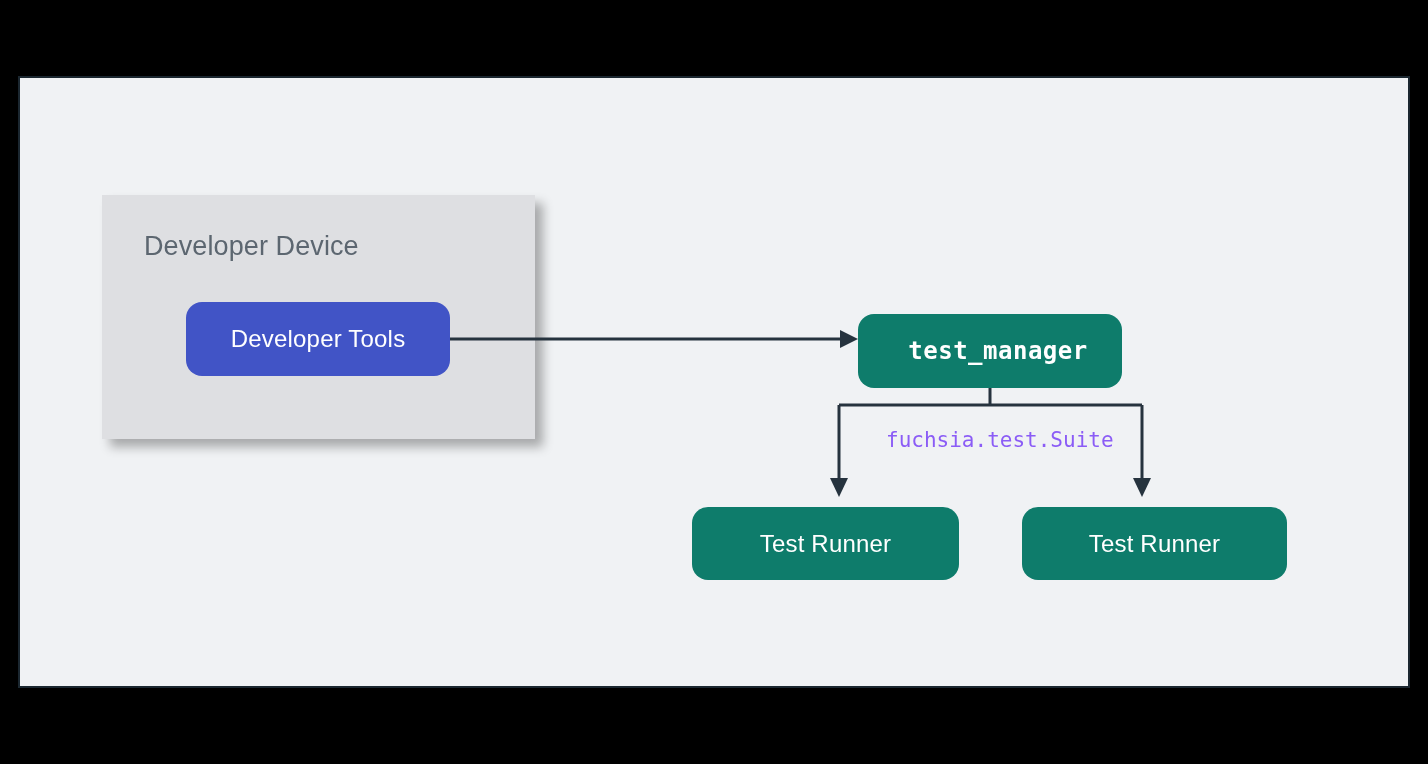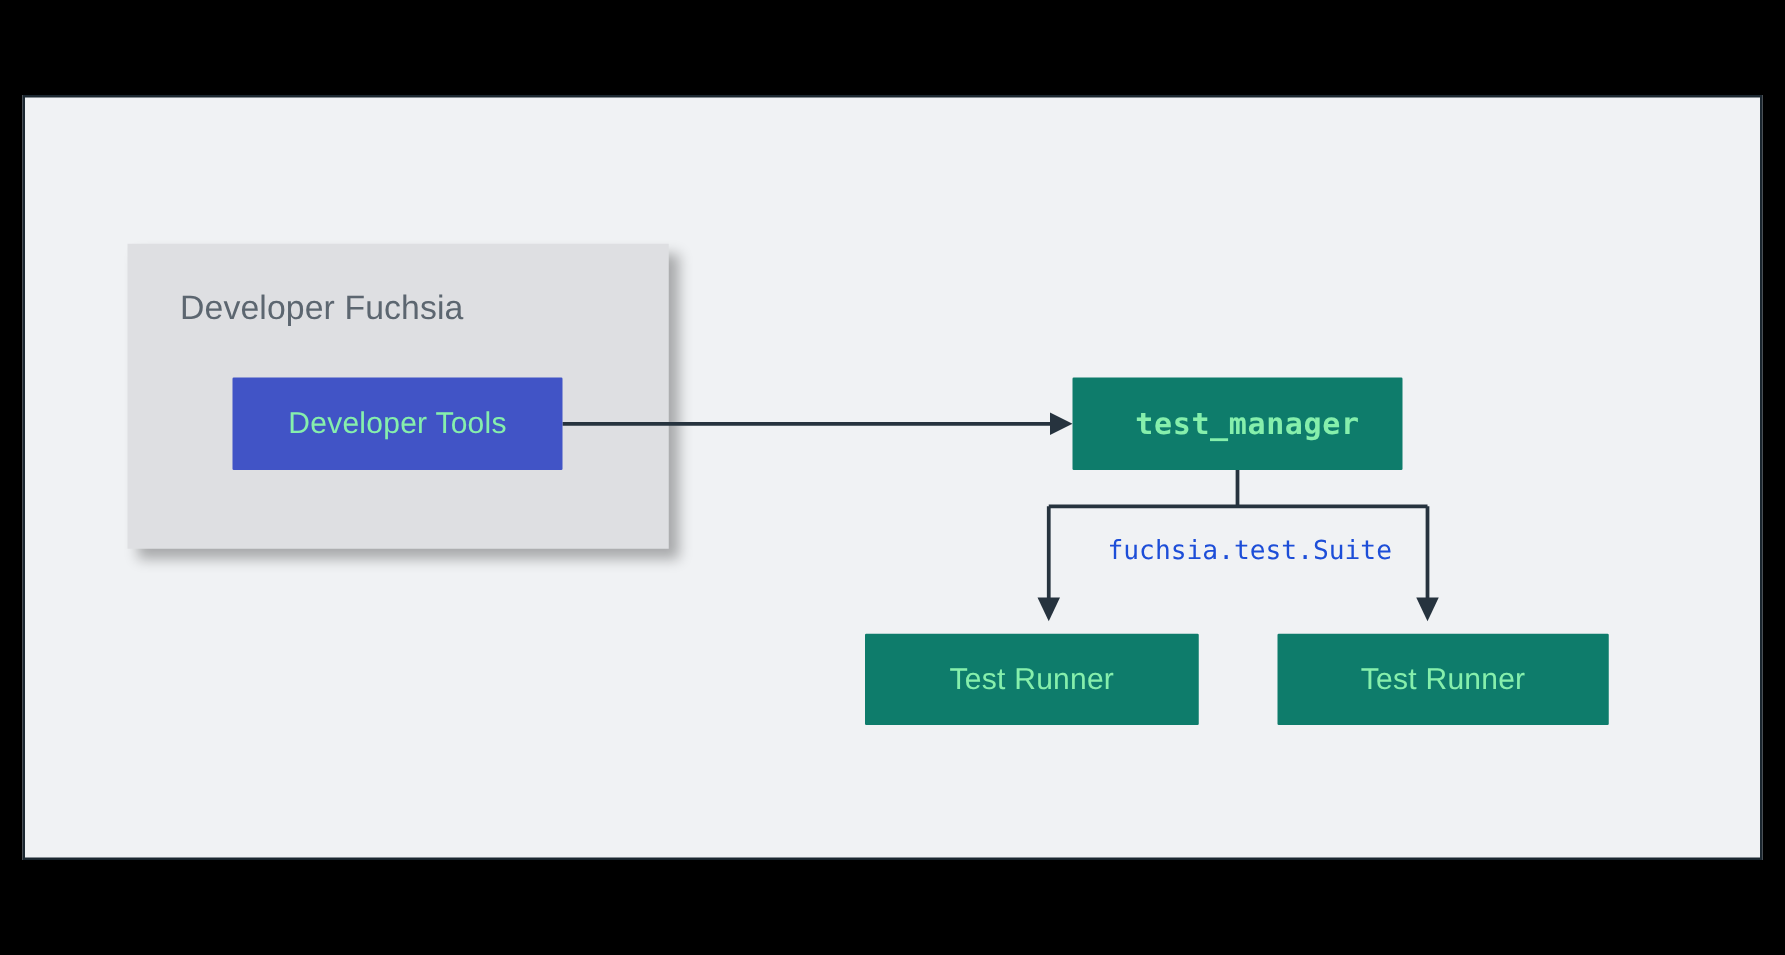--- a/index.html
+++ b/index.html
@@ -60,25 +60,25 @@
   #panel-fuchsia {
     left: 629px;
     top: 117px;
     width: 682px;
     height: 419px;
   }
 
   
   .node {
     position: absolute;
-    border-radius: 1px;
+    border-radius: 16px;
     display: flex;
     align-items: center;
     justify-content: center;
-    color: #86efac;
+    color: #ffffff;
     box-sizing: border-box;
     text-align: center;
   }
 
   .node-blue { background: #4154C6; }
   .node-teal { background: #0E7C6B; }
 
   .node-label-sans {
     font-family: "Liberation Sans", sans-serif;
     font-size: 24px;
@@ -96,21 +96,21 @@
   
   #node-dev-tools {
     left: 166px;
     top: 224px;
     width: 264px;
     height: 74px;
   }
 
   #node-test-manager {
     left: 838px;
-    top: 224px;
+    top: 236px;
     width: 264px;
     height: 74px;
     padding-left: 16px;
   }
 
   #node-runner-left {
     left: 672px;
     top: 429px;
     width: 267px;
     height: 73px;
@@ -139,39 +139,39 @@
     fill: none;
   }
 
   .edge-head { fill: #26333E; }
 
   
   .edge-label {
     position: absolute;
     font-family: "DejaVu Sans Mono", "Liberation Mono", monospace;
     font-size: 21px;
-    color: #1d4ed8;
+    color: #8b5cf6;
     white-space: nowrap;
     letter-spacing: 0px;
   }
 
   #label-suite {
     left: 866px;
     top: 350px;
   }
 </style>
 </head>
 <body>
 
 <div id="stage">
 
   <div id="canvas">
 
     <div class="panel" id="panel-dev">
-      <div class="panel-title">Developer Fuchsia</div>
+      <div class="panel-title">Developer Device</div>
     </div>
 
 
     <svg id="connectors" viewBox="0 0 1392 612" xmlns="http://www.w3.org/2000/svg">
 
       <g>
         <line class="edge-line" x1="430" y1="261" x2="827" y2="261"></line>
         <polygon class="edge-head" points="838,261 820,252 820,270"></polygon>
       </g>
 

